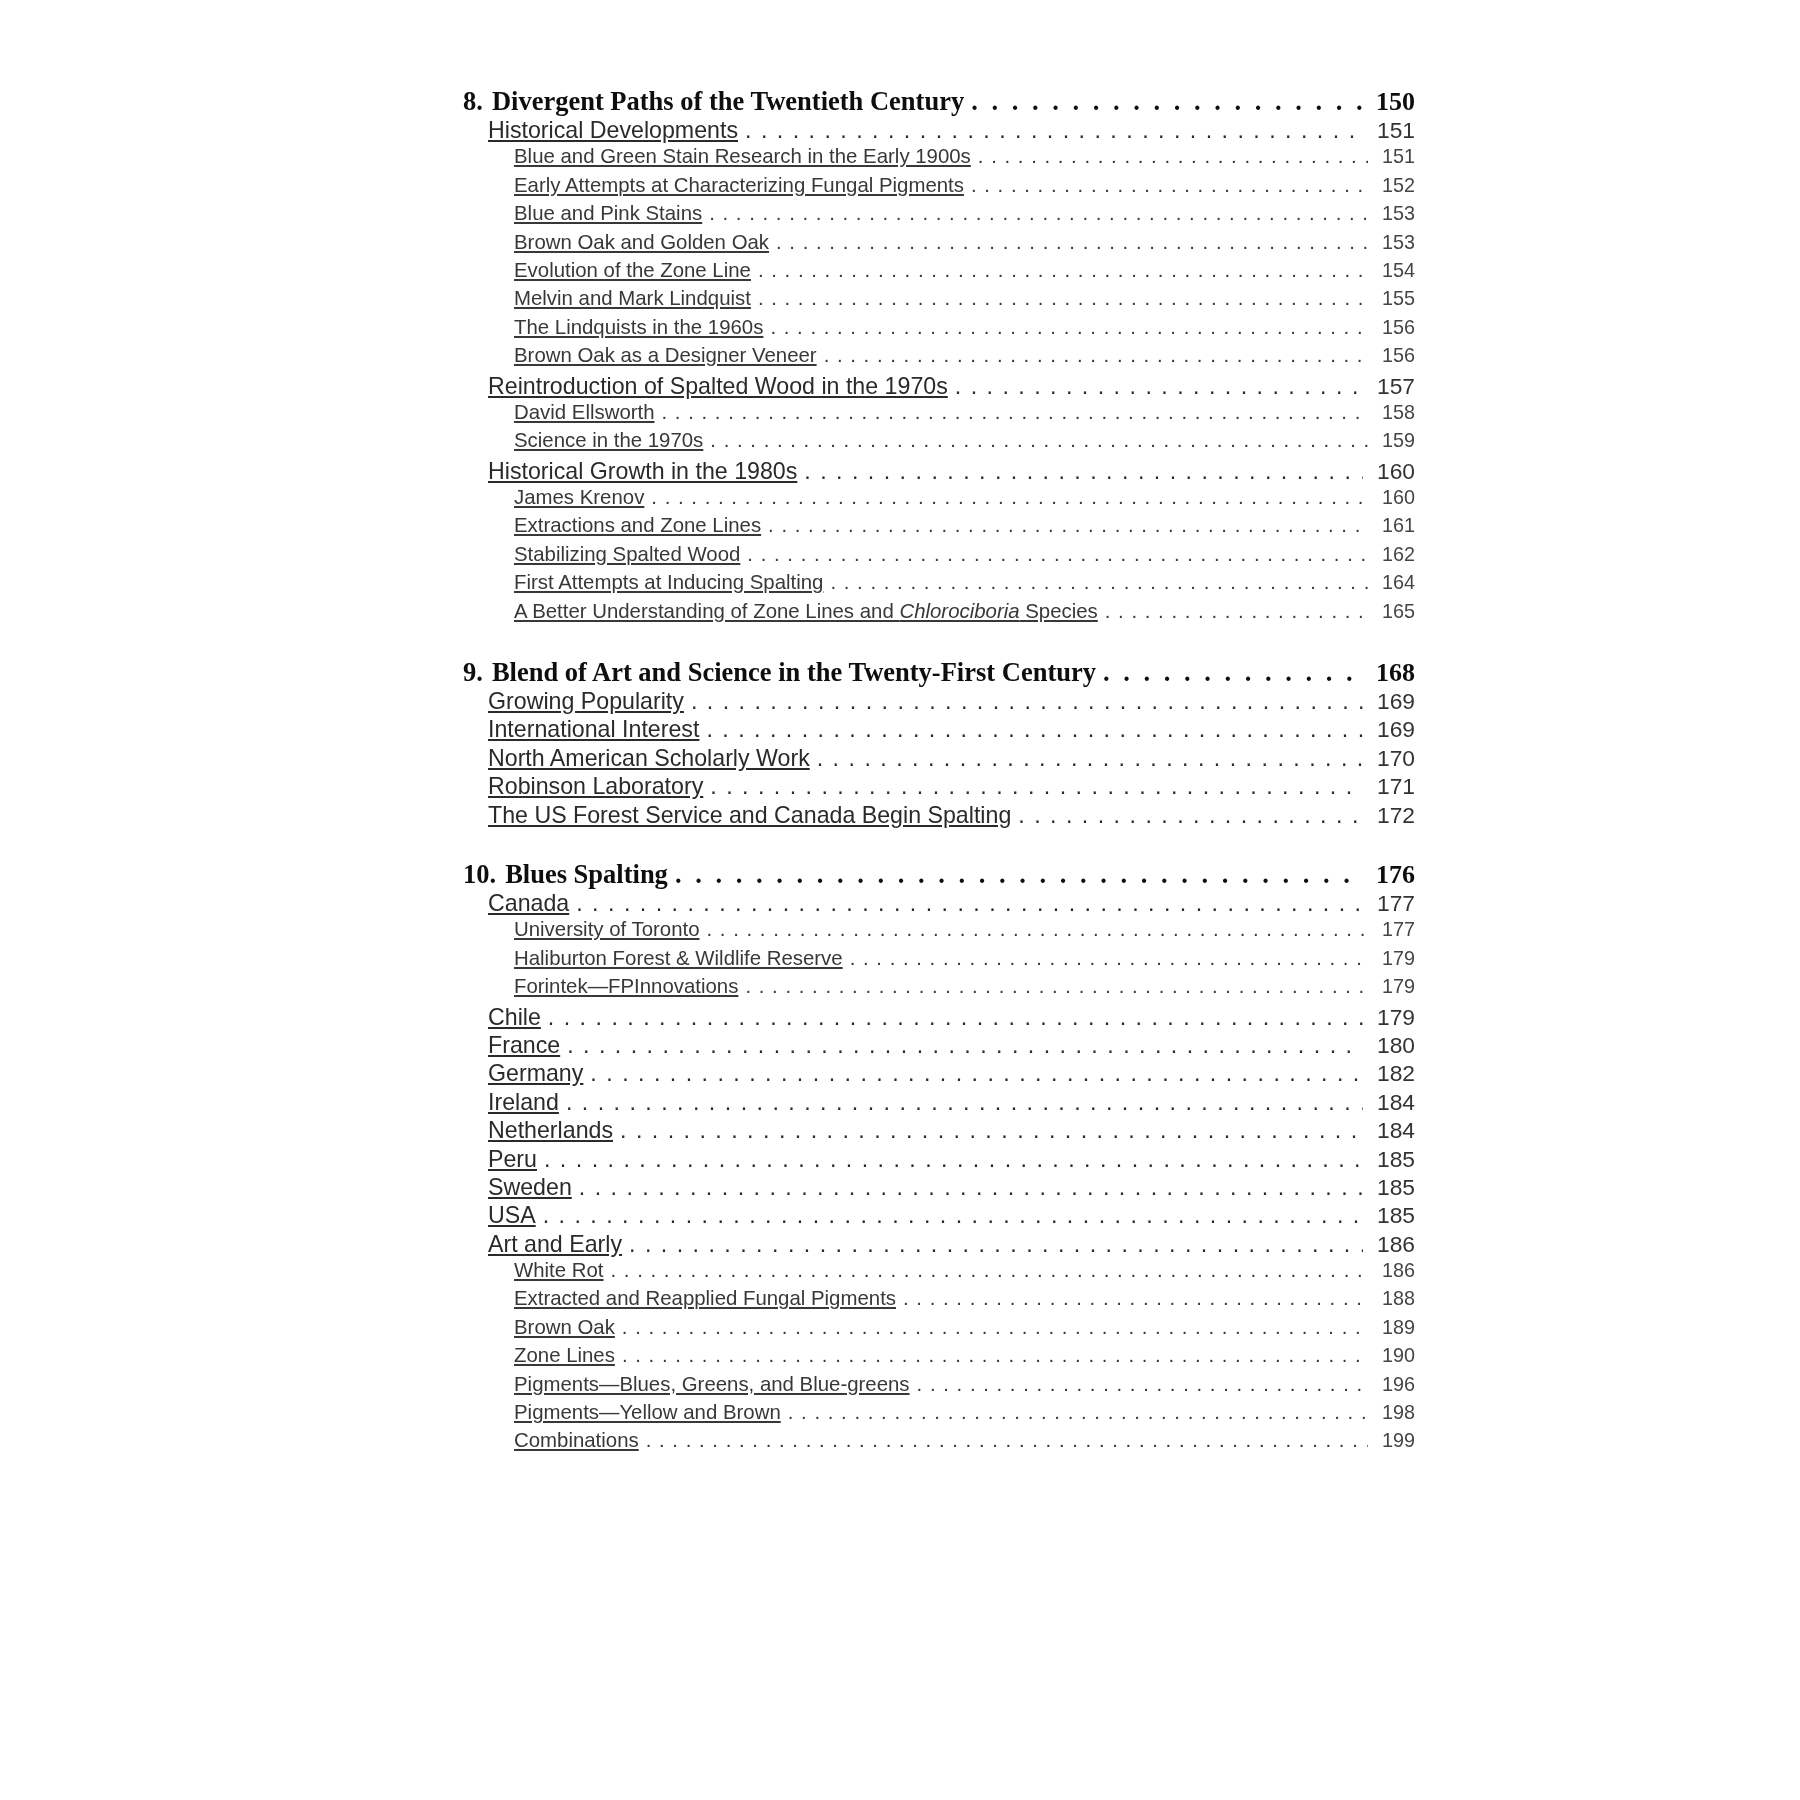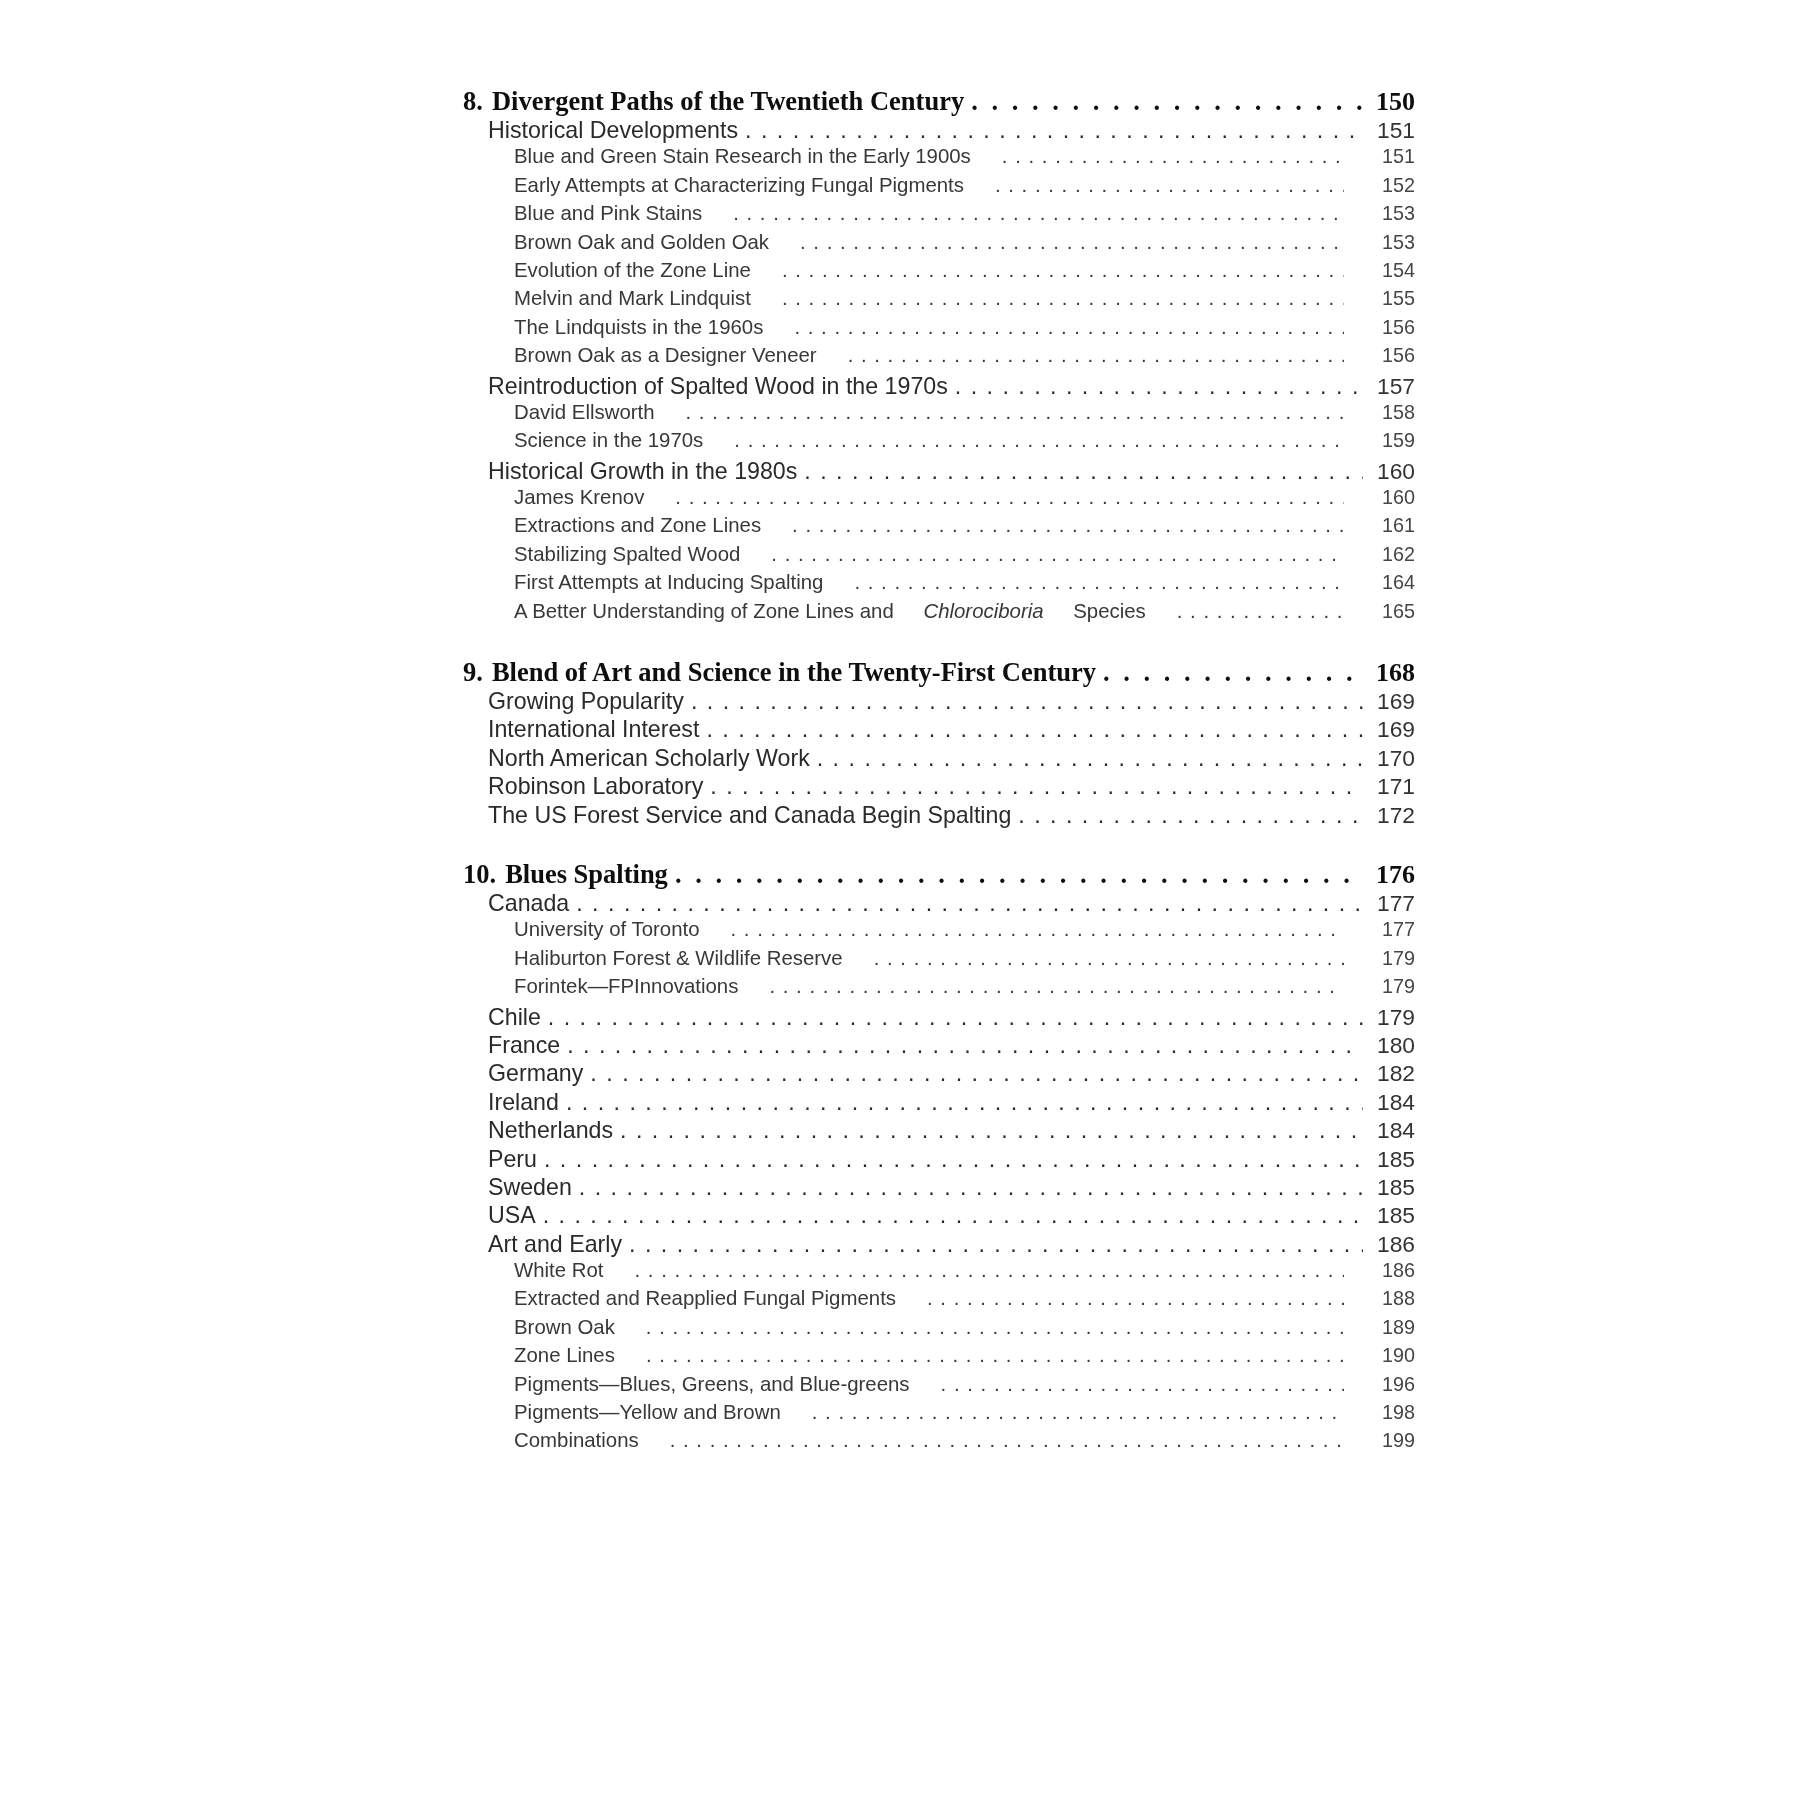--- a/index.html
+++ b/index.html
@@ -31,23 +31,23 @@
   .heading-row {
     font-family: "Liberation Serif", serif;
     font-weight: bold;
     font-size: 26.5px;
     color: #0e0e0e;
     height: 31px;
   }
   .heading-row .num { margin-right: 9px; }
 
   .lvl1 { font-size: 23.2px; padding-left: 25px; color: #2a2a2a; }
-  .lvl2 { font-size: 20.4px; padding-left: 51px; color: #383838; gap: 24px; }
-
-  .label { white-space: pre; }
+  .lvl2 { font-size: 20.4px; padding-left: 51px; color: #383838; }
+
+  .label { white-space: pre; text-decoration: underline; }
   .italic { font-style: italic; }
 
   .leader {
     flex: 1 1 auto;
     overflow: hidden;
     white-space: nowrap;
     margin: 0 3px 0 7px;
     min-width: 20px;
   }
   .leader::after {

